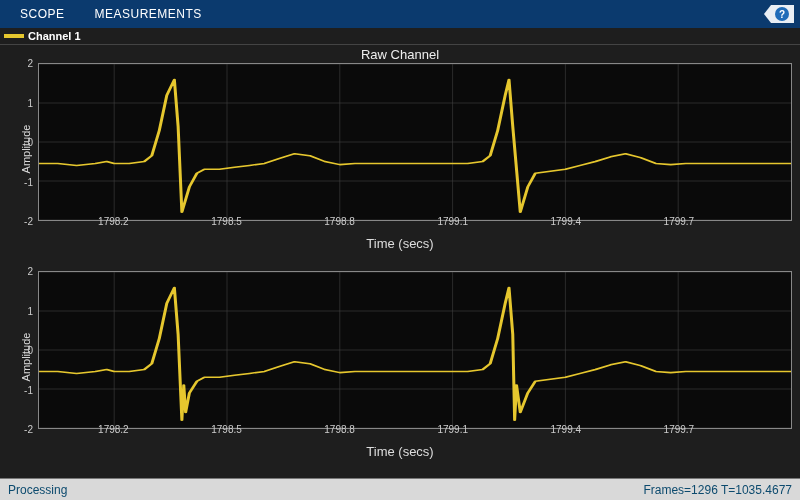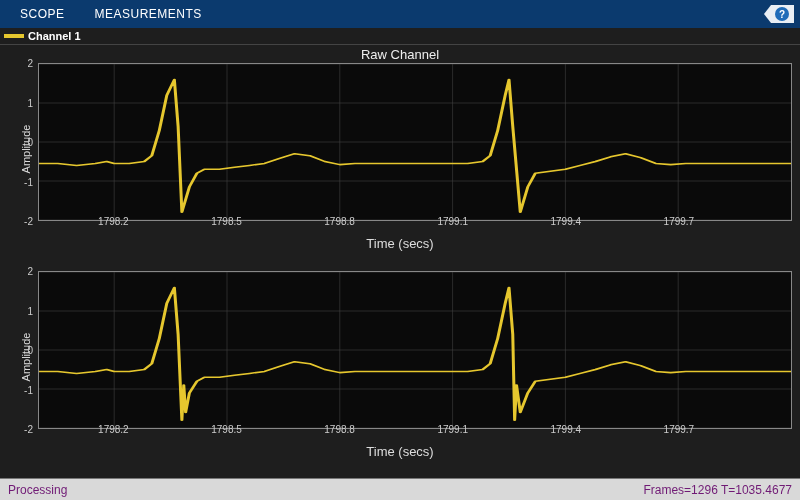--- a/index.html
+++ b/index.html
@@ -132,21 +132,21 @@
     transform: translateX(-50%);
     color: #ccc;
     font-size: 10px;
     top: 0;
   }
   .statusbar {
     position: absolute;
     left: 0; right: 0; bottom: 0;
     height: 22px;
     background: #d9d9d9;
-    color: #701a75;
+    color: #0c4a6e;
     font-size: 12px;
     display: flex;
     align-items: center;
     padding: 0 8px;
     border-top: 1px solid #777;
   }
   .statusbar .right { margin-left: auto; }
 </style>
 </head>
 <body>

